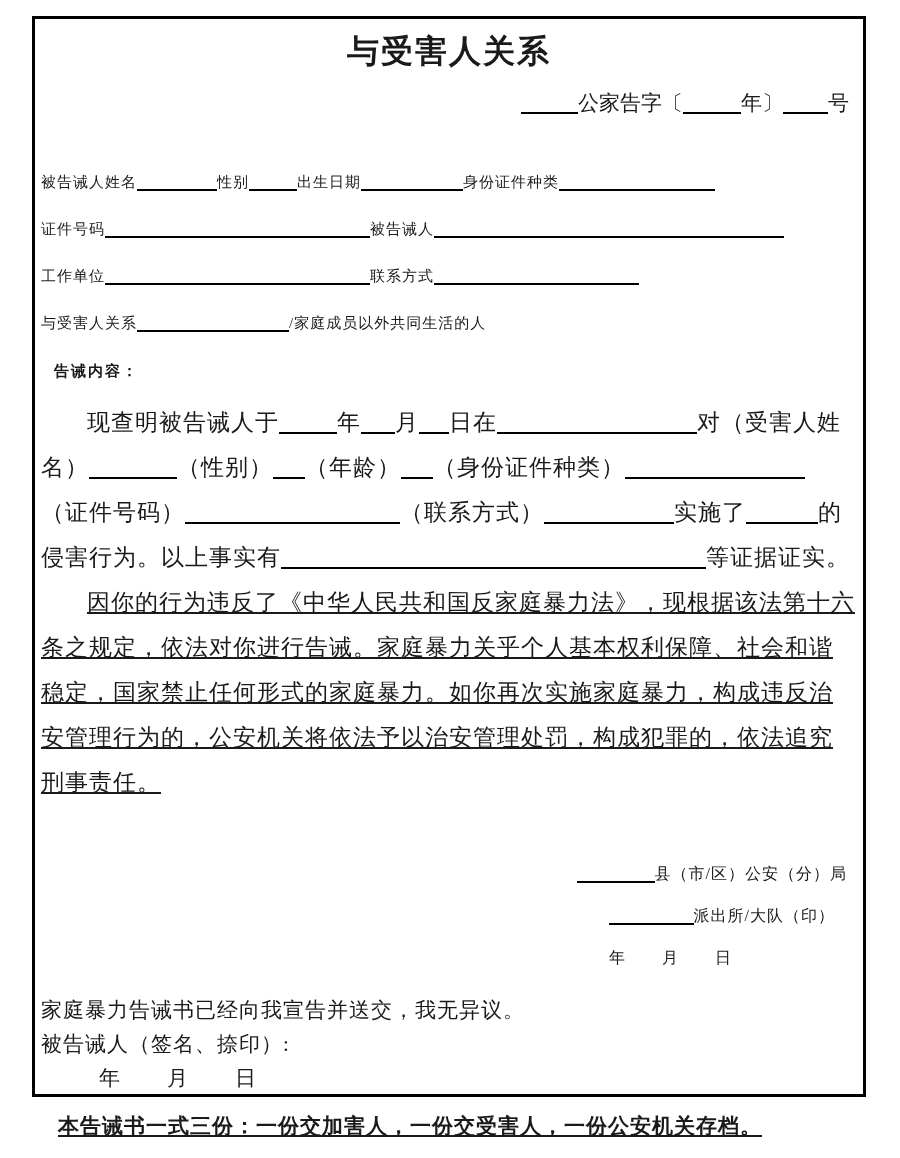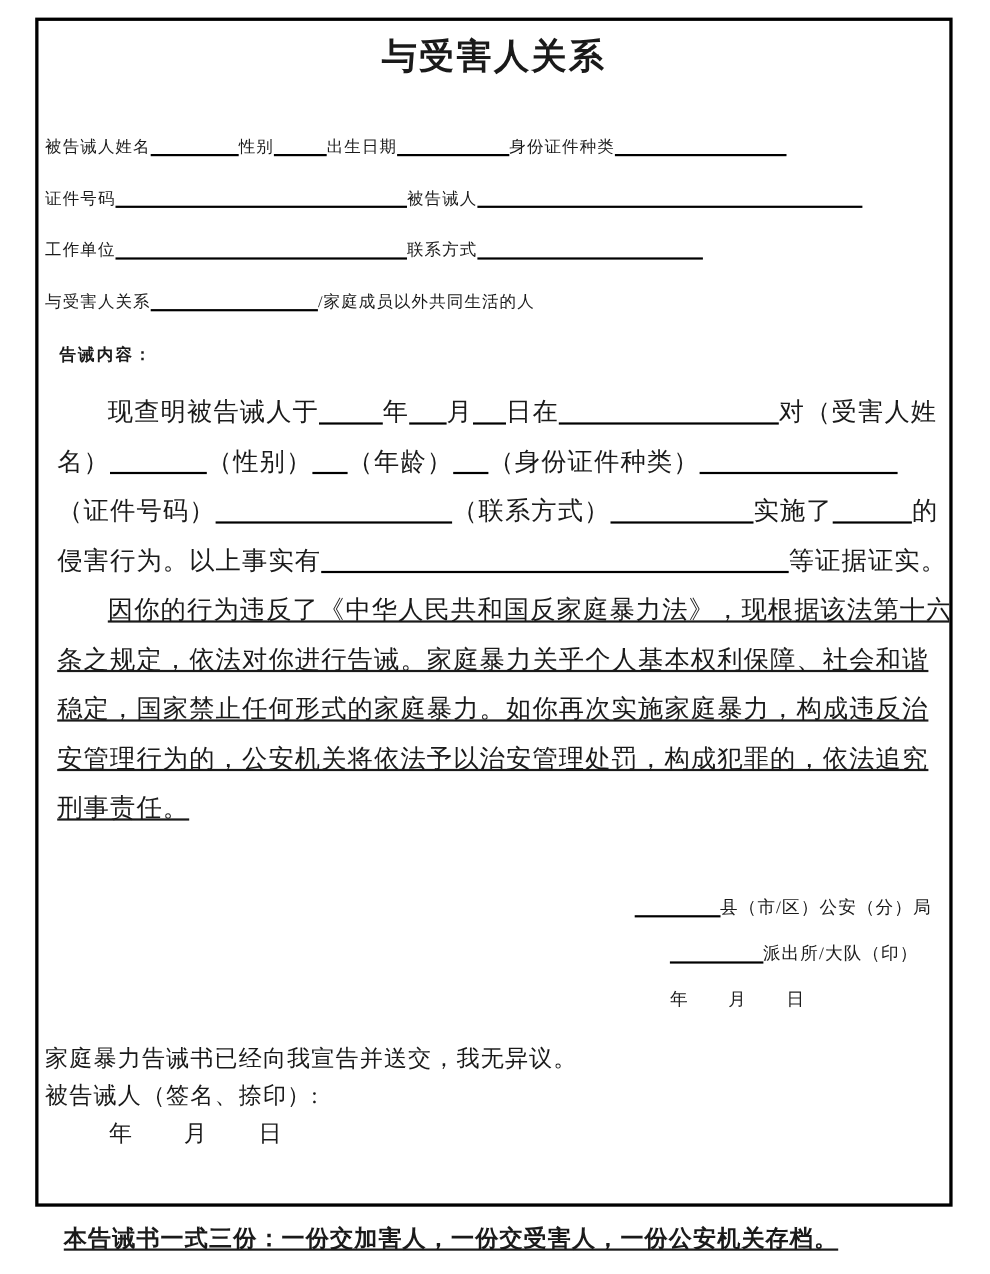--- a/index.html
+++ b/index.html
@@ -26,21 +26,21 @@
     font-size:32px;
     font-weight:bold;
     letter-spacing:2px;
     line-height:44px;
   }
   .docnum { margin-top:12px; font-size:21px; }
   .docnum .line { height:36px; line-height:36px; text-align:right; padding-right:8px; }
   .info { margin-top:38px; font-size:15px; letter-spacing:1px; }
   .info .line { height:47px; line-height:47px; white-space:nowrap; }
   .para { font-size:23px; letter-spacing:1px; }
-  .para .line { height:45px; line-height:45px; white-space:nowrap;margin-left:11px; }
+  .para .line { height:45px; line-height:45px; white-space:nowrap; }
   .p1 { margin-top:6px; }
   .p2 { margin-top:0;text-decoration:underline; }
   .sig { margin-top:48px; font-size:16px; letter-spacing:1px; }
   .sig .line { height:42px; line-height:42px; white-space:nowrap; }
   .ack { margin-top:14px; font-size:21px; letter-spacing:1px; }
   .ack .line { height:34px; line-height:34px; white-space:nowrap; }
   .footer {
     position:absolute; left:58px; top:1112px;
     font-size:21px; font-weight:bold; letter-spacing:1px;text-decoration:underline;
   }
@@ -54,20 +54,23 @@
   .line.bold { font-weight:bold;margin-left:13px; }
   .line.sans { font-family:"Liberation Sans","DejaVu Sans",sans-serif; letter-spacing:2px; }
   .line.right { text-align:right; }
 </style>
 </head>
 <body>
 
 <div class="sheet">
   <div class="border-box">
     <div class="title">与受害人关系</div>
+    <div class="docnum">
+        <div class="line"><span class="bl" style="width: 57px;"></span><span>公家告字〔</span><span class="bl" style="width: 58px;"></span><span>年〕</span><span class="bl" style="width: 45px;"></span><span>号</span></div>
+      </div>
     <div class="info">
         <div class="line"><span>被告诫人姓名</span><span class="bl" style="width: 80px;"></span><span>性别</span><span class="bl" style="width: 48px;"></span><span>出生日期</span><span class="bl" style="width: 102px;"></span><span>身份证件种类</span><span class="bl" style="width: 156px;"></span></div>
         <div class="line"><span>证件号码</span><span class="bl" style="width: 265px;"></span><span>被告诫人</span><span class="bl" style="width: 350px;"></span></div>
         <div class="line"><span>工作单位</span><span class="bl" style="width: 265px;"></span><span>联系方式</span><span class="bl" style="width: 205px;"></span></div>
         <div class="line"><span>与受害人关系</span><span class="bl" style="width: 152px;"></span><span>/家庭成员以外共同生活的人</span></div>
         <div class="line bold sans"><span>告诫内容：</span></div>
       </div>
     <div class="para p1">
         <div class="line" style="padding-left: 46px;"><span>现查明被告诫人于</span><span class="bl" style="width: 58px;"></span><span>年</span><span class="bl" style="width: 34px;"></span><span>月</span><span class="bl" style="width: 30px;"></span><span>日在</span><span class="bl" style="width: 200px;"></span><span>对（受害人姓</span></div>
         <div class="line"><span>名）</span><span class="bl" style="width: 88px;"></span><span>（性别）</span><span class="bl" style="width: 32px;"></span><span>（年龄）</span><span class="bl" style="width: 32px;"></span><span>（身份证件种类）</span><span class="bl" style="width: 180px;"></span></div>

